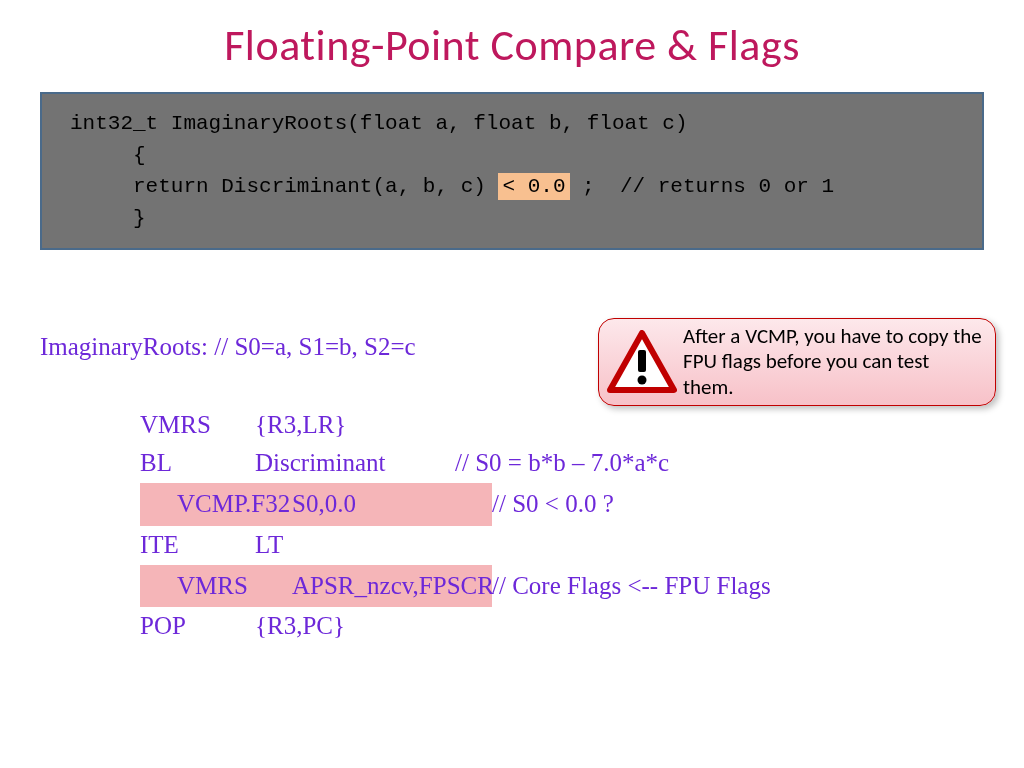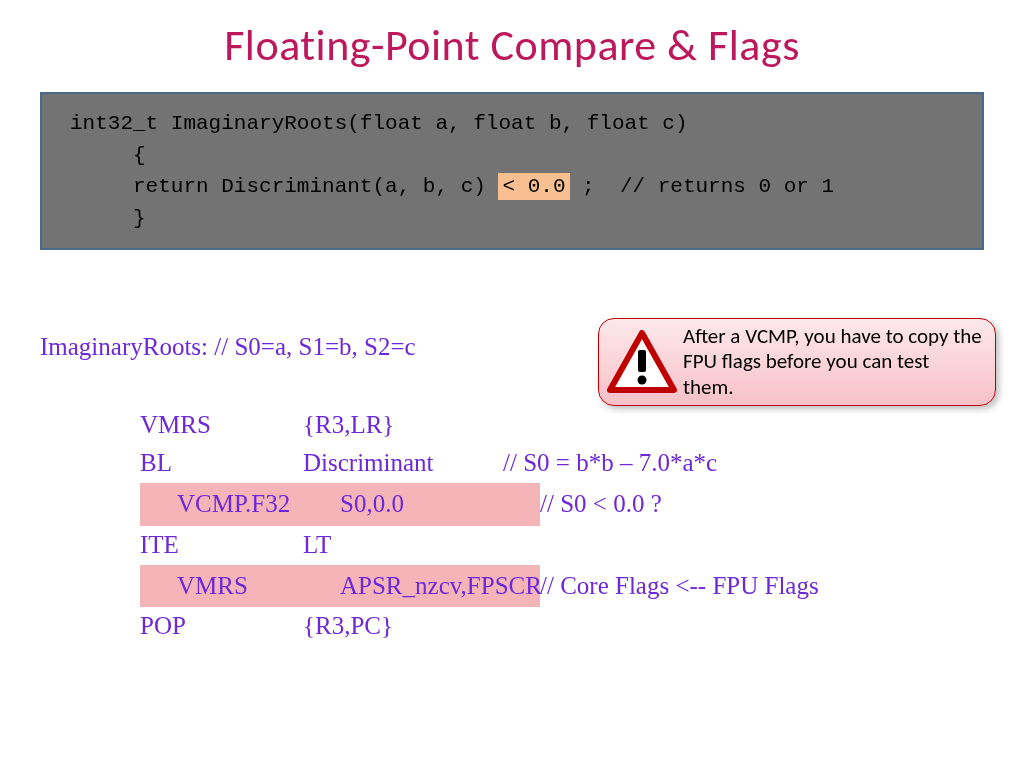--- a/index.html
+++ b/index.html
@@ -54,21 +54,20 @@
   .asm-row {
     white-space: pre;
   }
   .asm-op {
     display: inline-block;
     width: 115px;
   }
   .asm-arg {
     display: inline-block;
     width: 200px;
-    margin-left: 48px;
   }
   .asm-comment {
     display: inline-block;
   }
   .asm-indent {
     display: inline-block;
     width: 100px;
   }
   .hl-pink-row {
     background: #F5B5B8;

